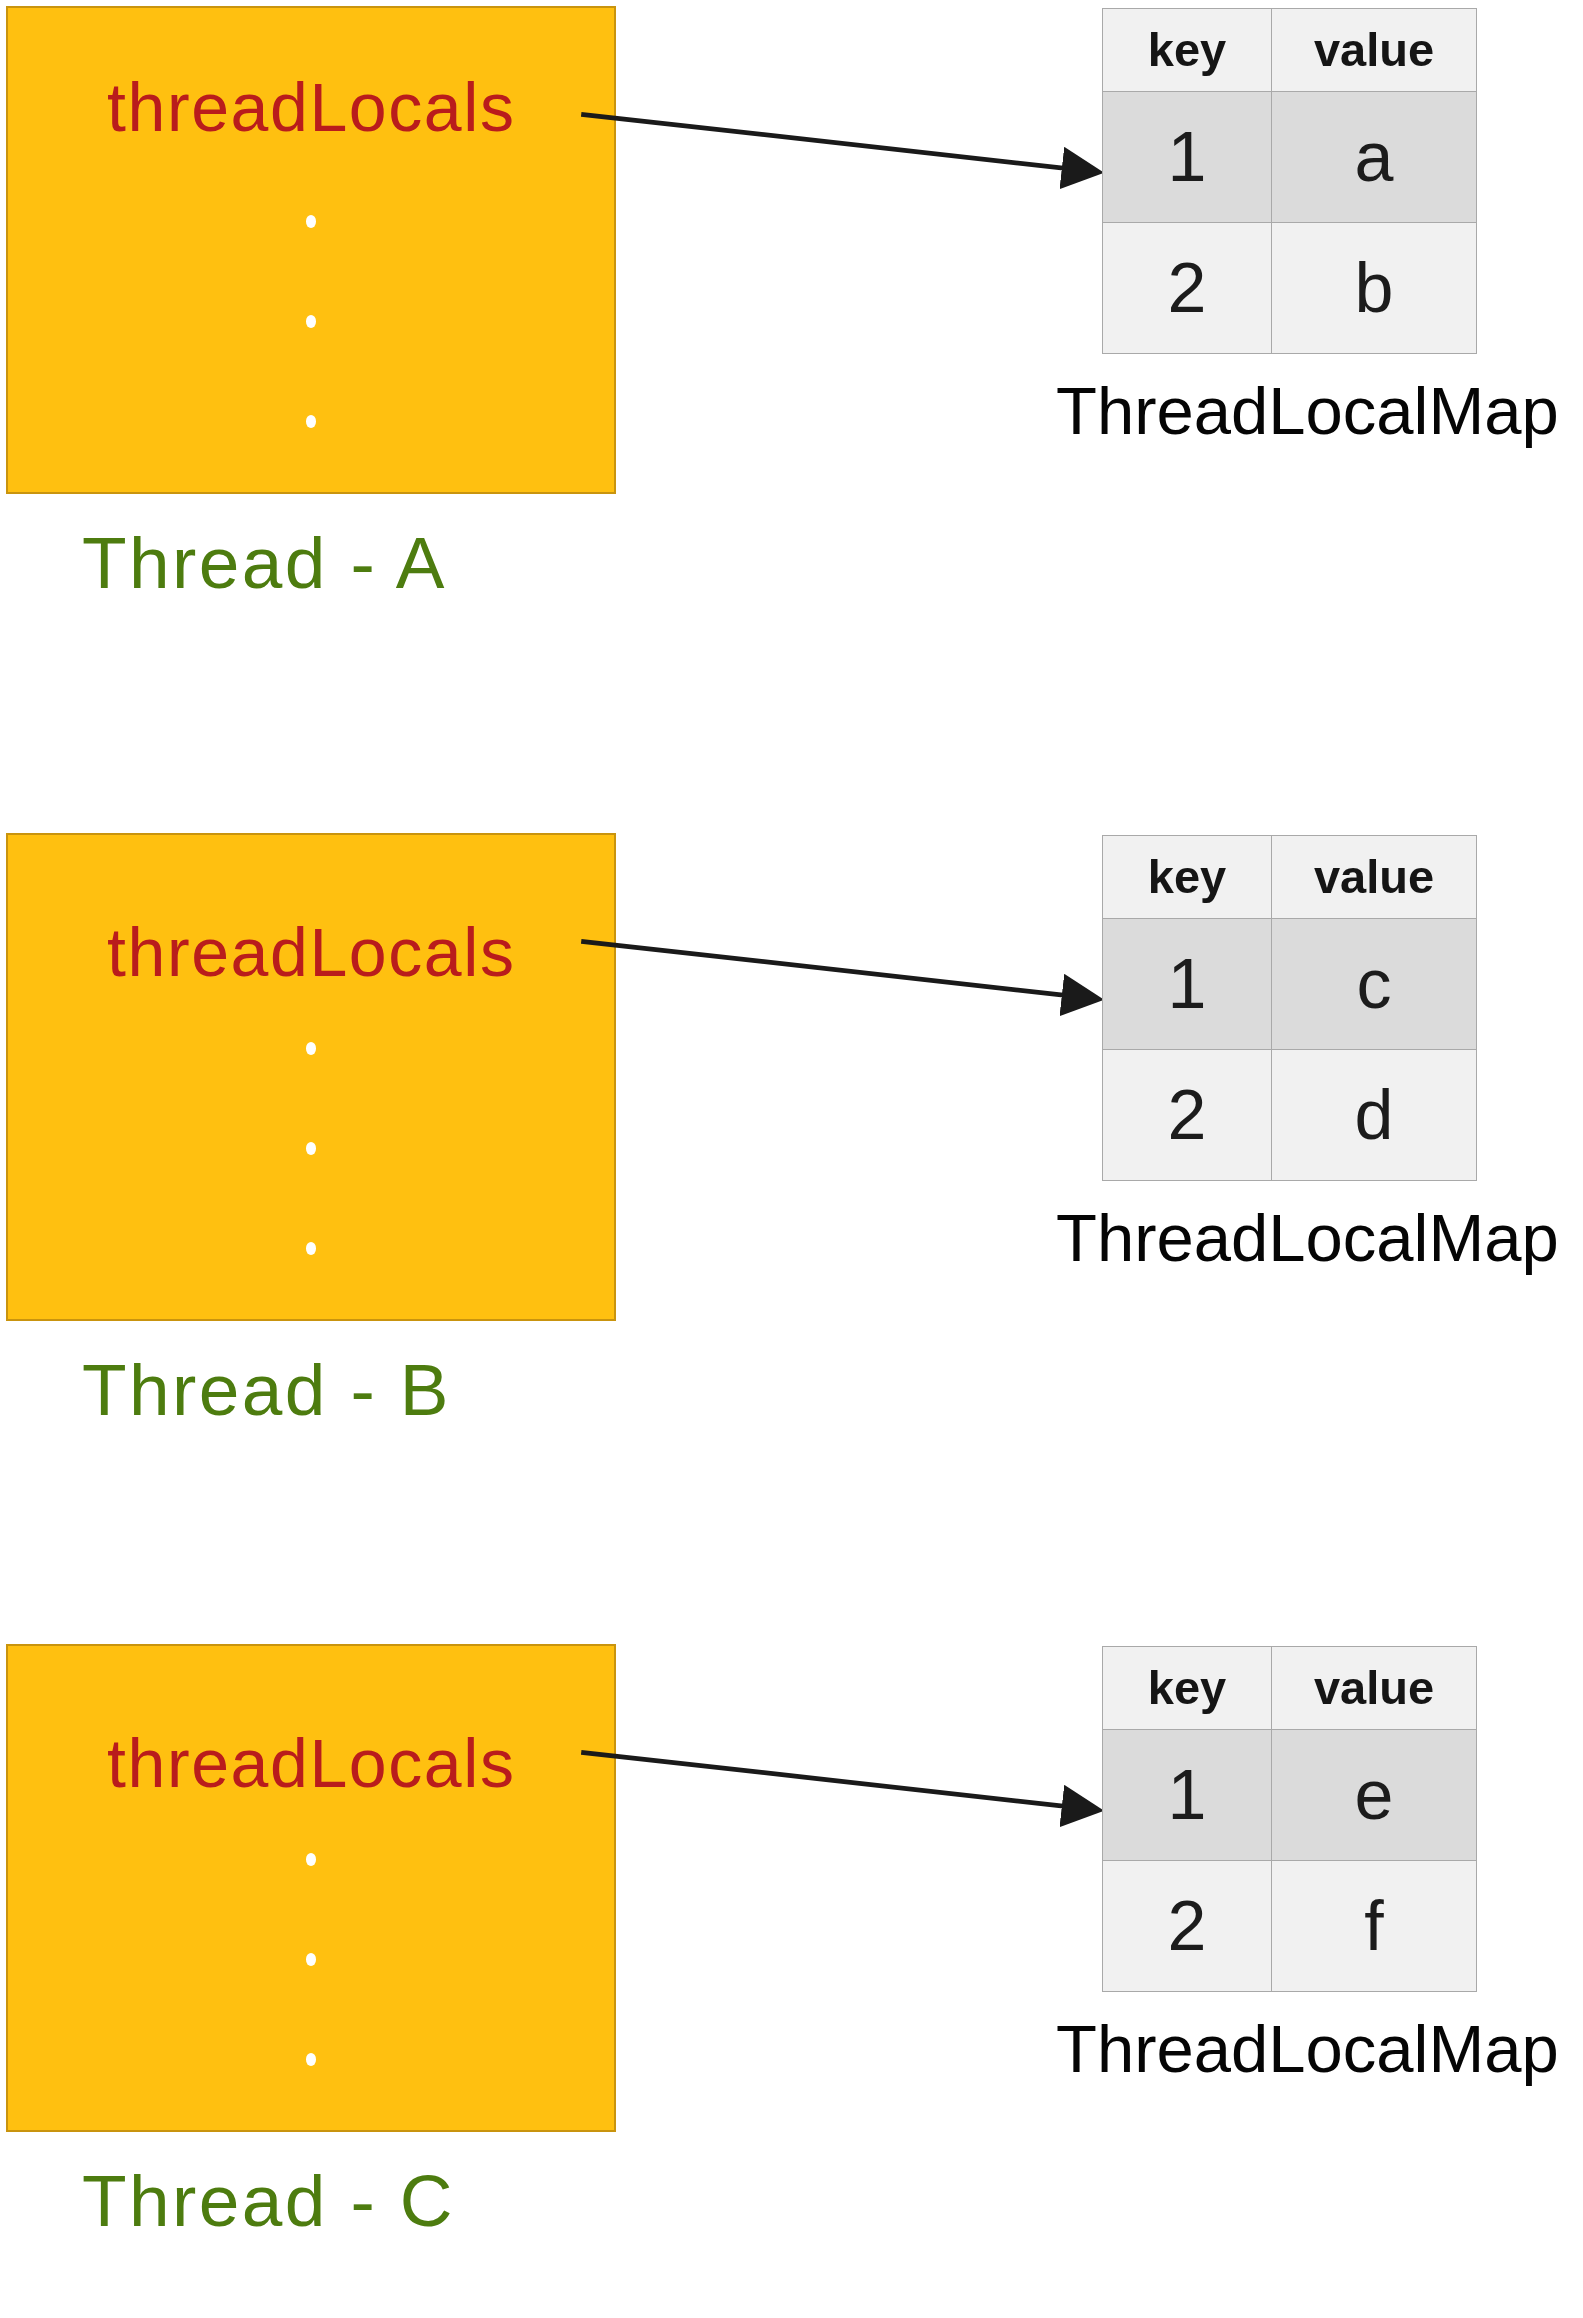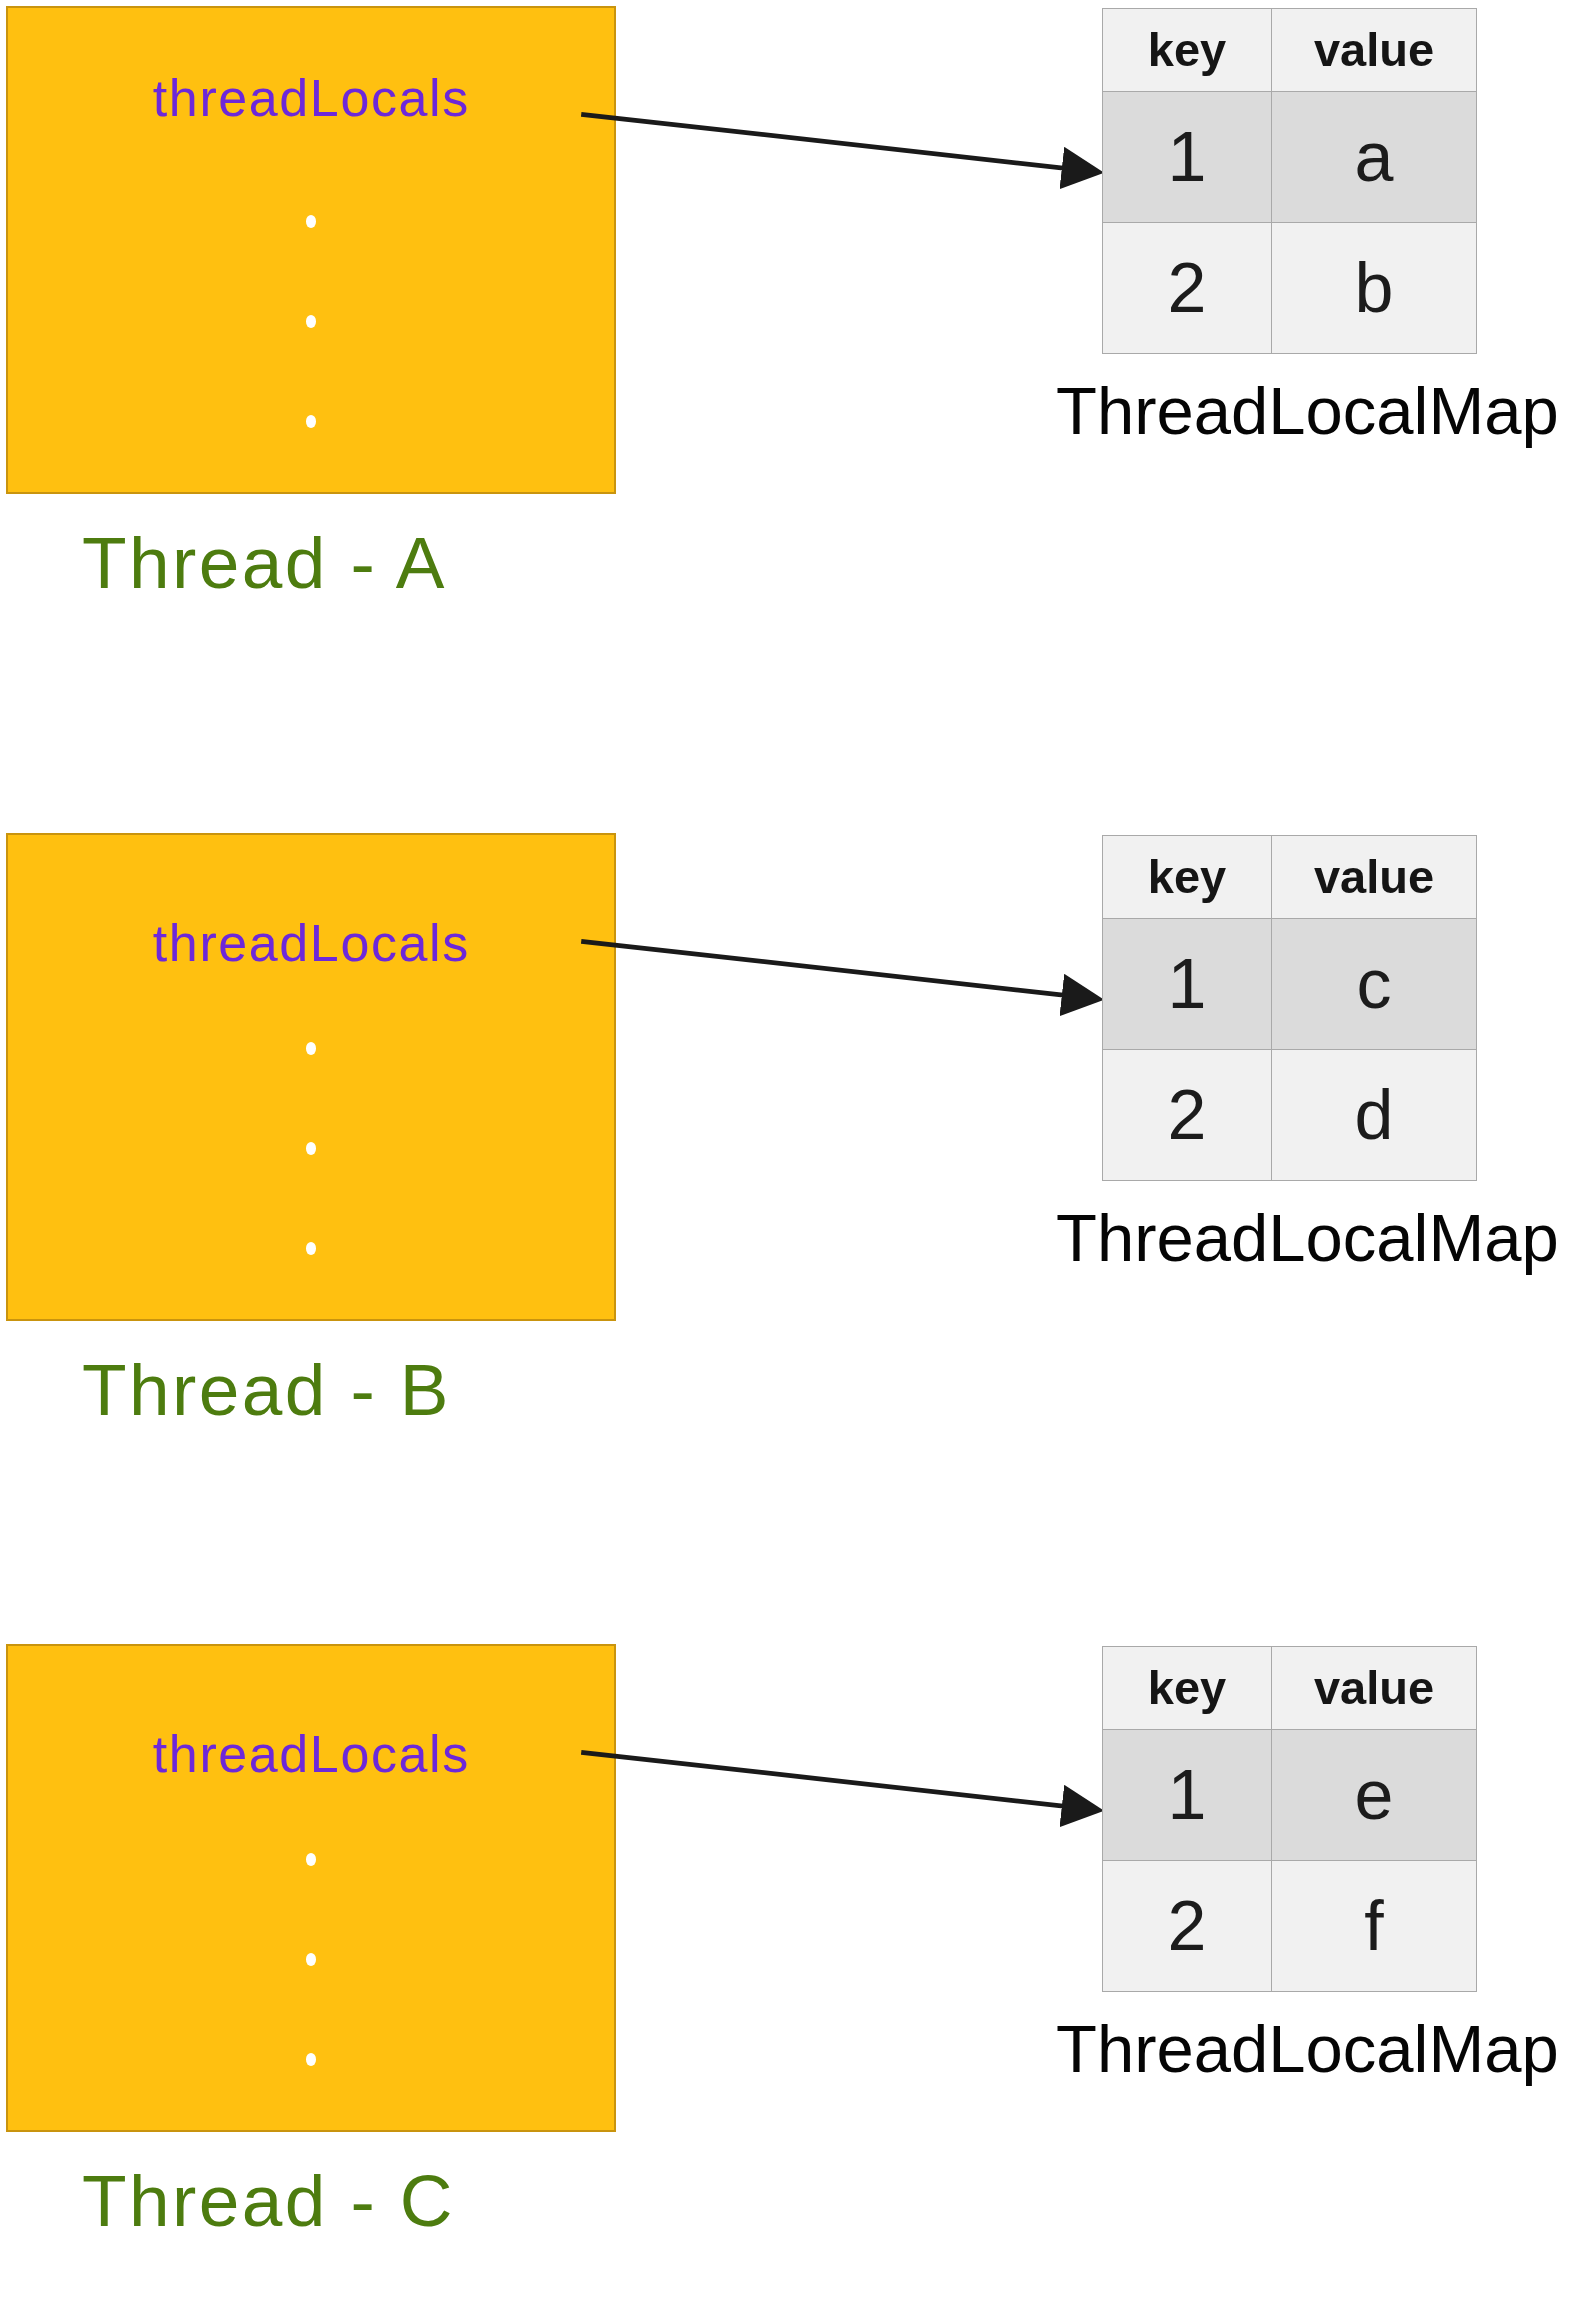--- a/index.html
+++ b/index.html
@@ -37,23 +37,23 @@
     height: 484px;
     background: #FFC010;
     border: 2.4px solid #C9940E;
   }
   .box-label {
     position: absolute;
     left: 0;
     top: 60px;
     width: 100%;
     text-align: center;
-    font-size: 52px;
+    font-size: 68px;
     letter-spacing: 1.6px;
-    color: #6d28d9;
+    color: #b91c1c;
     white-space: nowrap;
   }
   .sec-b .box-label, .sec-c .box-label { top: 78px; }
   .dot {
     position: absolute;
     left: calc(50% - 5.5px);
     width: 10.3px;
     height: 12.7px;
     border-radius: 50%;
     background: #ffffff;

